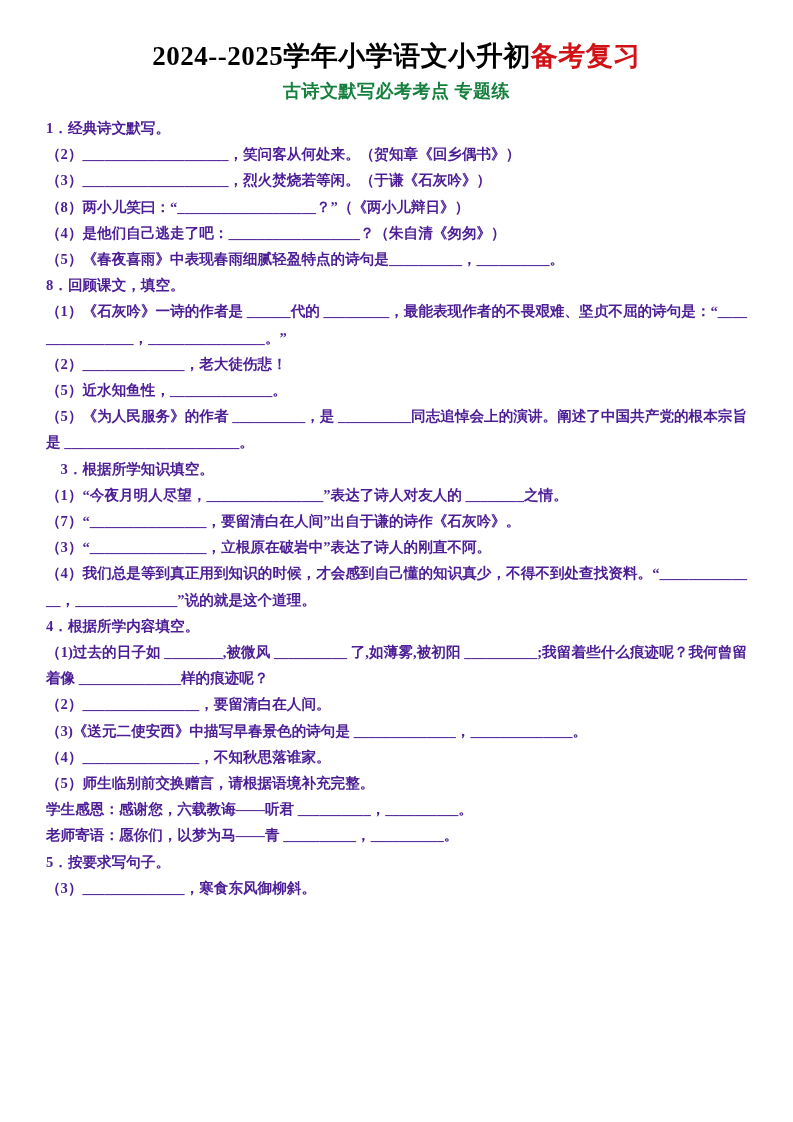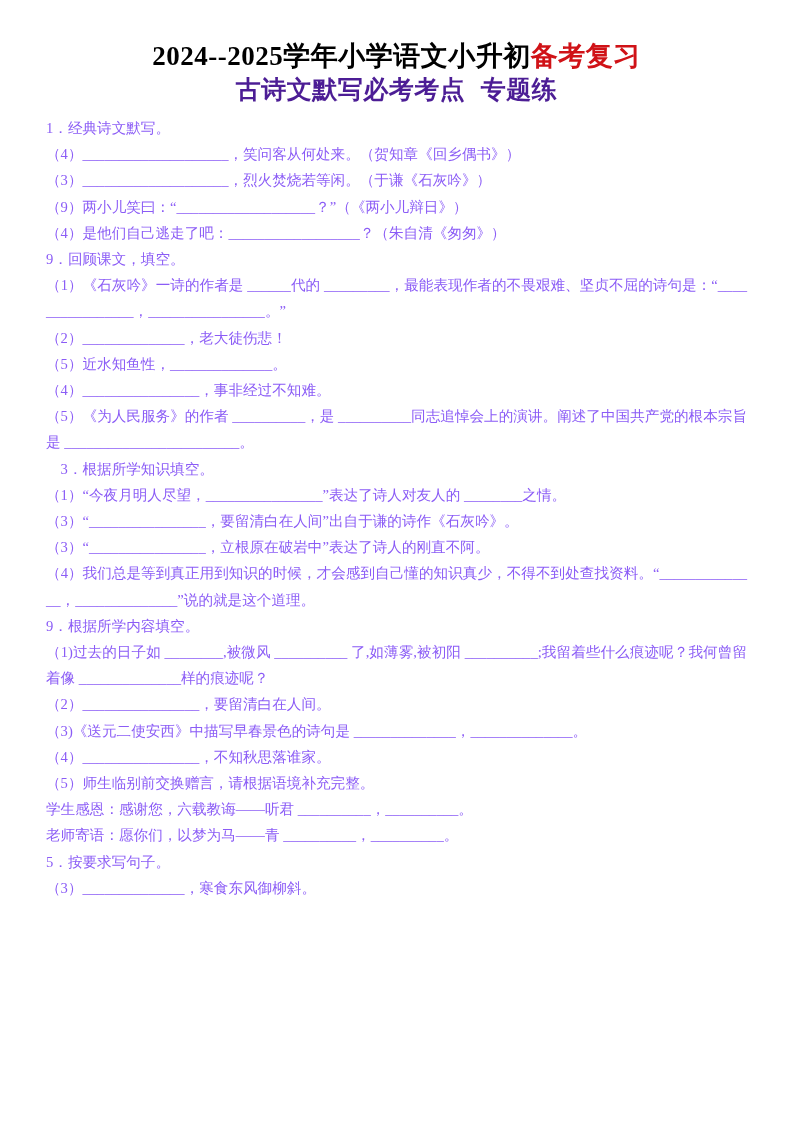--- a/index.html
+++ b/index.html
@@ -27,72 +27,72 @@
     font-weight: bold;
     letter-spacing: 0.5px;
     white-space: nowrap;
   }
   .title1 {
     font-size: 27px;
     line-height: 36px;
     margin-bottom: 1px;
   }
   .title2 {
-    font-size: 25px;
+    font-size: 18px;
     line-height: 33px;
-    color: #4c1d95;
+    color: #15803d;
     margin-bottom: 7px;
-    font-family: Liberation Mono, monospace;
   }
   .red { color: #d01217; }
   .black { color: #000000; }
 
   .body-text {
     font-size: 14.6px;
     line-height: 26.2px;
-    color: #8b5cf6;
+    color: #4c1d95;
     text-align: justify;
+    font-weight: bold;
   }
   .ln {
     white-space: pre-wrap;
     word-break: break-all;
   }
 </style>
 </head>
 <body>
 
 <div class="page">
 
   <div class="title-line title1">
     <span class="black">2024--2025学年小学语文小升初</span><span class="red">备考复习</span>
   </div>
   <div class="title-line title2">古诗文默写必考考点  专题练</div>
 
   <div class="body-text">
 
     <div class="ln">1．经典诗文默写。</div>
-    <div class="ln">（4）____________________，笑问客从何处来。（贺知章《回乡偶书》）</div>
+    <div class="ln">（2）____________________，笑问客从何处来。（贺知章《回乡偶书》）</div>
     <div class="ln">（3）____________________，烈火焚烧若等闲。（于谦《石灰吟》）</div>
-    <div class="ln">（9）两小儿笑曰：“___________________？”（《两小儿辩日》）</div>
+    <div class="ln">（8）两小儿笑曰：“___________________？”（《两小儿辩日》）</div>
     <div class="ln">（4）是他们自己逃走了吧：__________________？（朱自清《匆匆》）</div>
+    <div class="ln">（5）《春夜喜雨》中表现春雨细腻轻盈特点的诗句是__________，__________。</div>
 
-    <div class="ln">9．回顾课文，填空。</div>
+    <div class="ln">8．回顾课文，填空。</div>
     <div class="ln">（1）《石灰吟》一诗的作者是 ______代的 _________，最能表现作者的不畏艰难、坚贞不屈的诗句是：“________________，________________。”</div>
     <div class="ln">（2）______________，老大徒伤悲！</div>
     <div class="ln">（5）近水知鱼性，______________。</div>
-    <div class="ln">（4）________________，事非经过不知难。</div>
     <div class="ln">（5）《为人民服务》的作者 __________，是 __________同志追悼会上的演讲。阐述了中国共产党的根本宗旨是 ________________________。</div>
 
     <div class="ln">　3．根据所学知识填空。</div>
     <div class="ln">（1）“今夜月明人尽望，________________”表达了诗人对友人的 ________之情。</div>
-    <div class="ln">（3）“________________，要留清白在人间”出自于谦的诗作《石灰吟》。</div>
+    <div class="ln">（7）“________________，要留清白在人间”出自于谦的诗作《石灰吟》。</div>
     <div class="ln">（3）“________________，立根原在破岩中”表达了诗人的刚直不阿。</div>
     <div class="ln">（4）我们总是等到真正用到知识的时候，才会感到自己懂的知识真少，不得不到处查找资料。“______________，______________”说的就是这个道理。</div>
 
-    <div class="ln">9．根据所学内容填空。</div>
+    <div class="ln">4．根据所学内容填空。</div>
     <div class="ln">（1)过去的日子如 ________,被微风 __________ 了,如薄雾,被初阳 __________;我留着些什么痕迹呢？我何曾留着像 ______________样的痕迹呢？</div>
     <div class="ln">（2）________________，要留清白在人间。</div>
     <div class="ln">（3)《送元二使安西》中描写早春景色的诗句是 ______________，______________。</div>
     <div class="ln">（4）________________，不知秋思落谁家。</div>
     <div class="ln">（5）师生临别前交换赠言，请根据语境补充完整。</div>
     <div class="ln">学生感恩：感谢您，六载教诲——听君 __________，__________。</div>
     <div class="ln">老师寄语：愿你们，以梦为马——青 __________，__________。</div>
 
     <div class="ln">5．按要求写句子。</div>
     <div class="ln">（3）______________，寒食东风御柳斜。</div>

